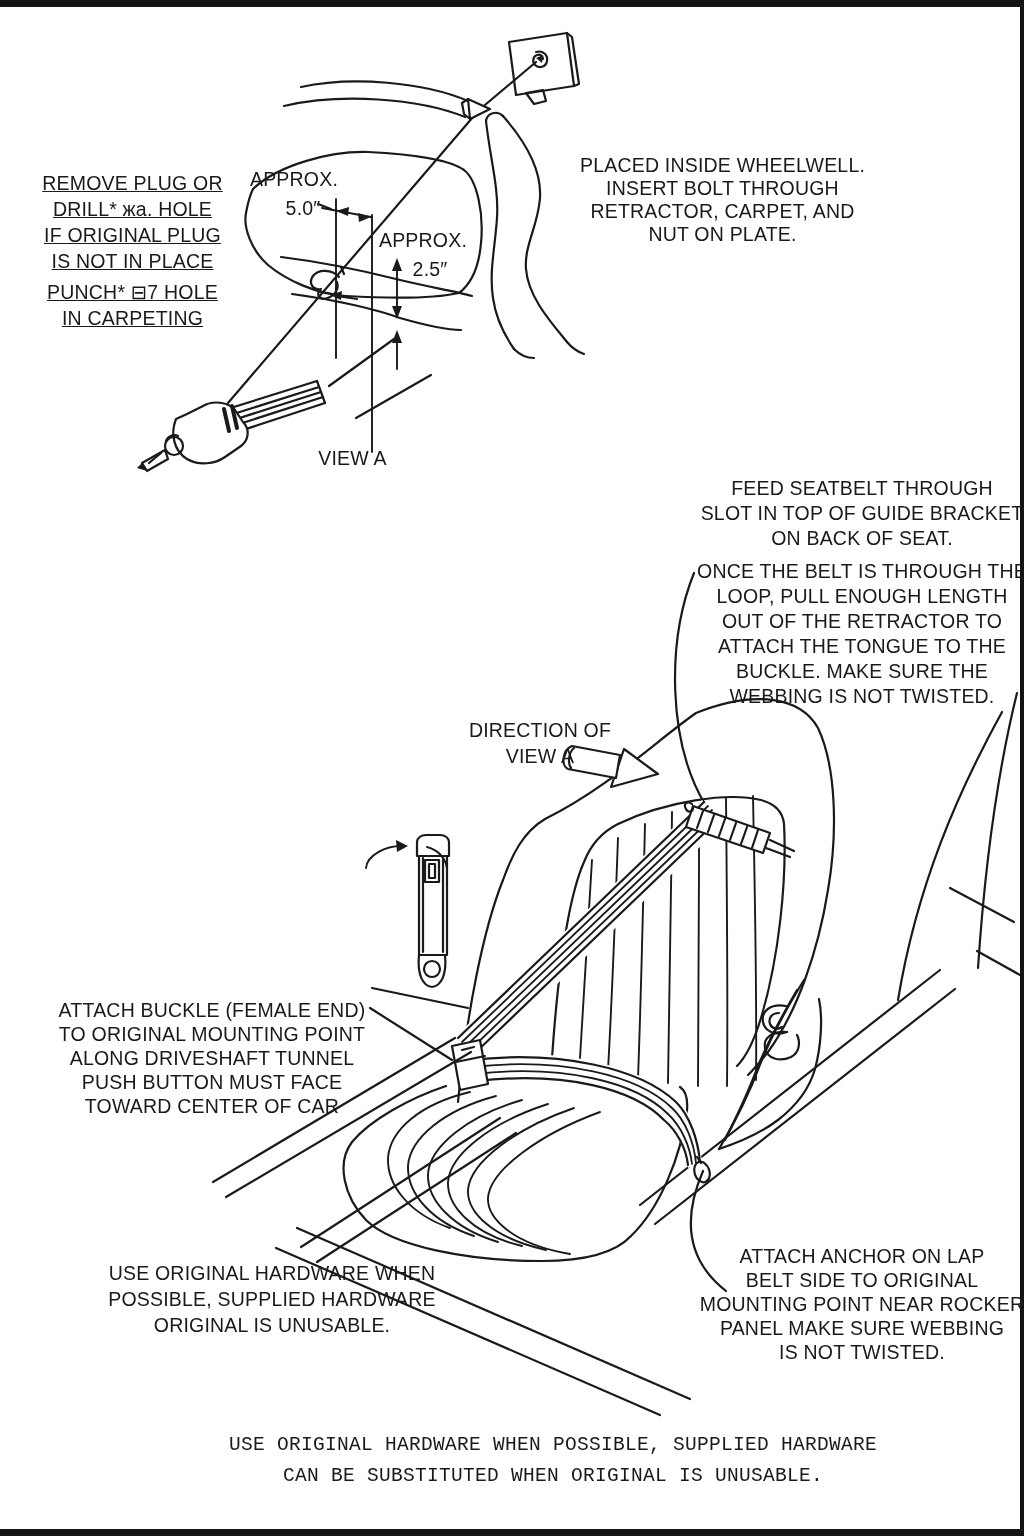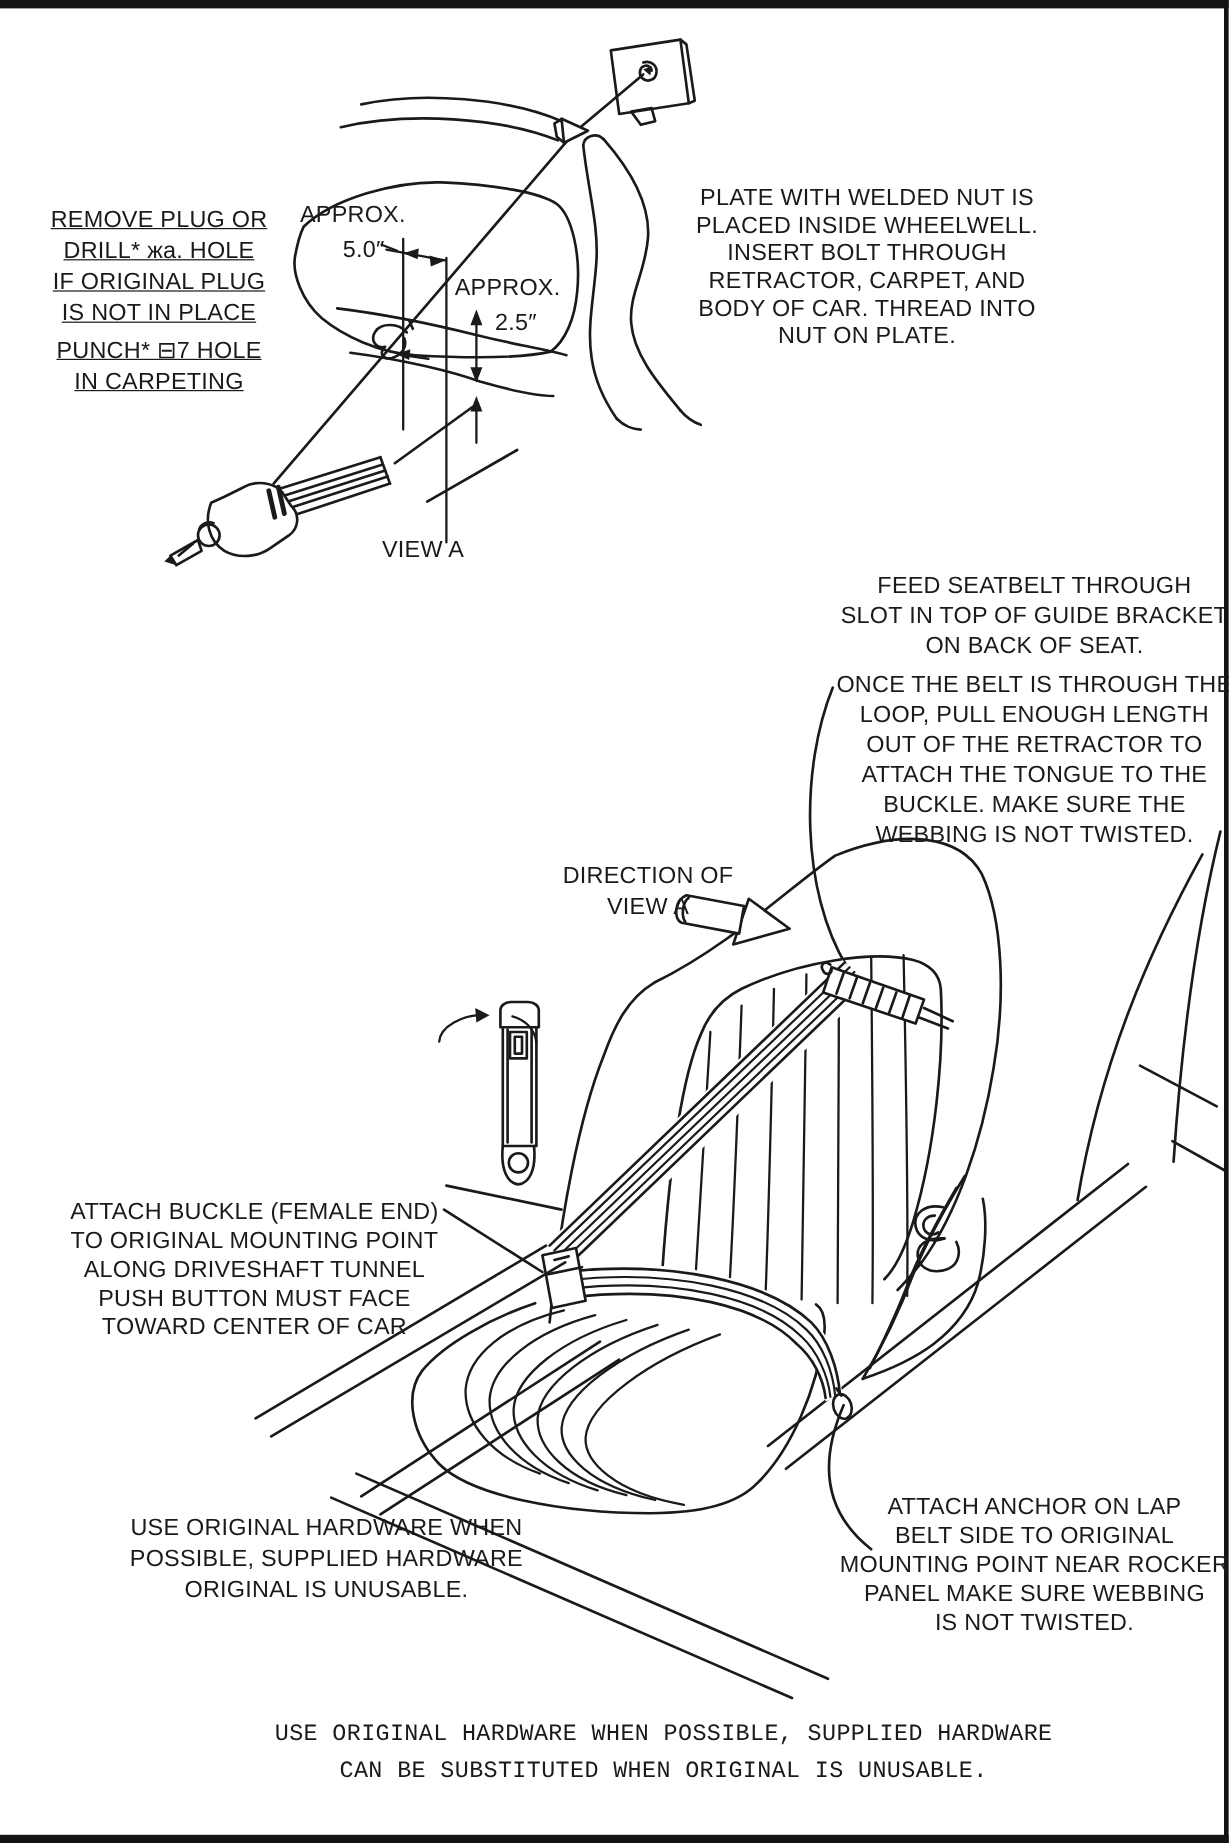--- a/index.html
+++ b/index.html
@@ -261,25 +261,23 @@
   <div>APPROX.</div>
   <div style="padding-left:18px;">5.0″</div>
 </div>
 
 <div class="note" style="left:371px;top:226px;width:104px;line-height:29px;">
   <div>APPROX.</div>
   <div style="padding-left:14px;">2.5″</div>
 </div>
 
 <div class="note" style="left:560px;top:154px;width:325px;line-height:23px;">
-  <div>PLATE WITH WELDED NUT IS</div>
   <div>PLACED INSIDE WHEELWELL.</div>
   <div>INSERT BOLT THROUGH</div>
   <div>RETRACTOR, CARPET, AND</div>
-  <div>BODY OF CAR. THREAD INTO</div>
   <div>NUT ON PLATE.</div>
 </div>
 
 <div class="note" style="left:305px;top:445px;width:95px;">
   <div>VIEW A</div>
 </div>
 
 <div class="note" style="left:672px;top:476px;width:380px;line-height:25px;">
   <div>FEED SEATBELT THROUGH</div>
   <div>SLOT IN TOP OF GUIDE BRACKET</div>

